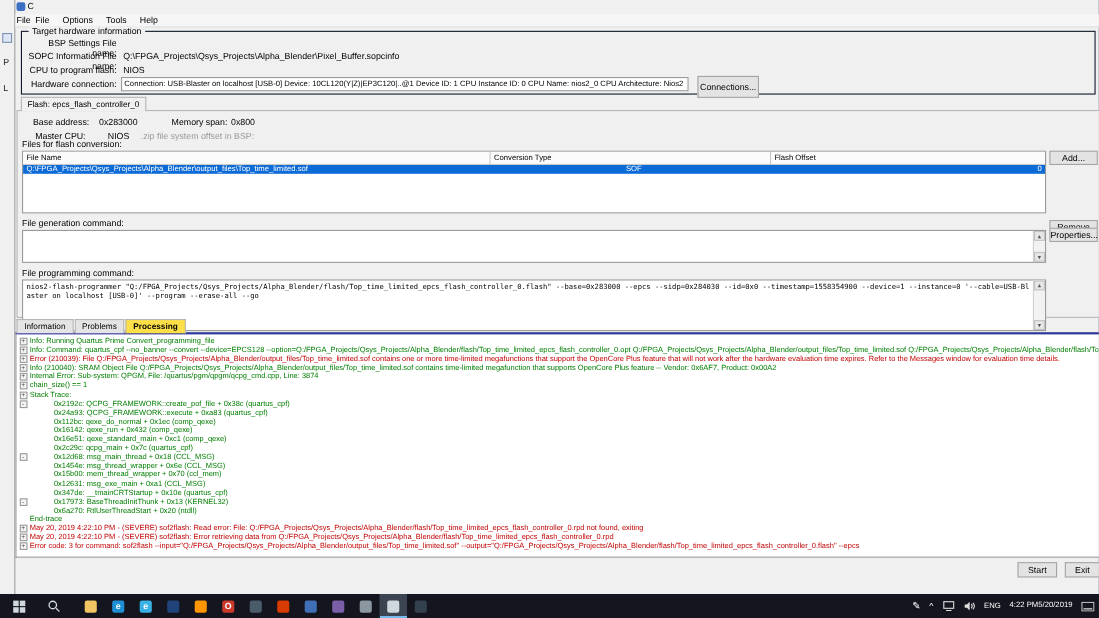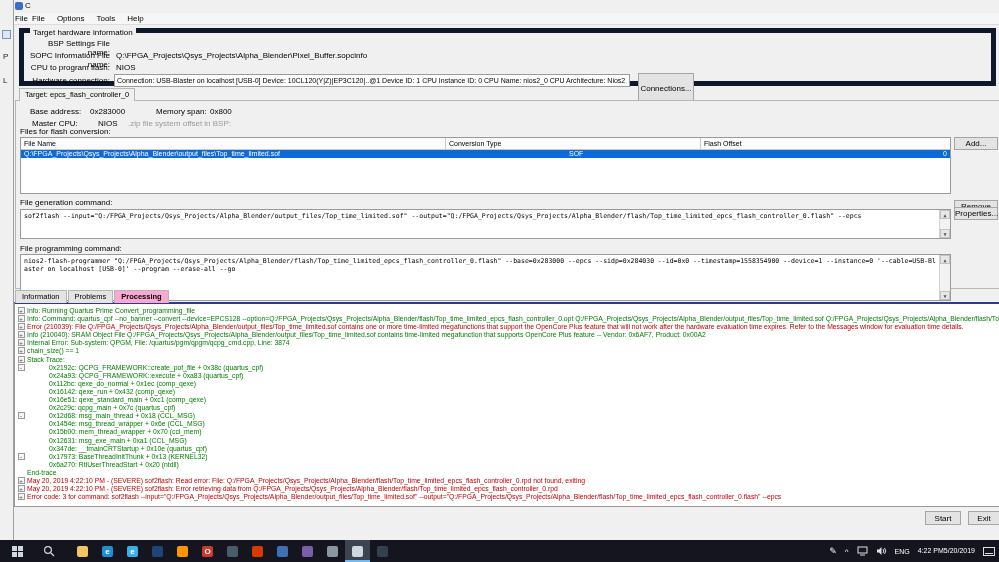--- a/index.html
+++ b/index.html
@@ -19,28 +19,28 @@
   .controls { margin-left:auto; display:flex; height:13px; }
   .ctl { width:26px; text-align:center; font-size:7px; line-height:13px; color:#333; }
   .bgtitle { position:absolute; left:1px; top:1px; z-index:3; display:flex; align-items:center; font-size:8px; }
   .bgtitle .mini { width:8px; height:8px; background:#3b6fc4; border-radius:2px; margin-right:2px; }
 
   .menubar { position:absolute; left:0; top:13px; right:0; height:12px; background:#f6f6f6; border-bottom:1px solid #dcdcdc; display:flex; align-items:center; font-size:8px; }
   .menu-item { padding:0 6px; color:#000; }
   .bgmenu { position:absolute; left:1px; top:14px; z-index:3; font-size:8px; color:#000; }
 
   
-  .groupbox { position:absolute; left:5px; top:28px; width:977px; height:58px; border:5px solid #0f172a;text-decoration:underline; }
+  .groupbox { position:absolute; left:5px; top:28px; width:977px; height:58px; border:1px solid #0f172a;text-decoration:underline; }
   .gb-title { position:absolute; top:-5px; left:6px; background:#f0f0f0; padding:0 3px; font-size:8px; }
   .hrow { position:absolute; left:0; right:0; height:11px; font-size:8px; }
   .hlabel { position:absolute; left:0; width:86px; text-align:right; color:#000; }
   .hvalue { position:absolute; left:92px; color:#000; white-space:nowrap; }
   .hwfield { position:absolute; left:90px; top:-2px; width:516px; height:13px; background:#fff; border:1px solid #9a9a9a; font-size:7px; line-height:11px; padding:0 2px; white-space:nowrap; overflow:hidden; }
   .btn { background:#e3e3e3; border:1px solid #a5a5a5; font-size:8px; font-family:"Liberation Sans",sans-serif; text-align:center; color:#000; }
-  .connections-btn { position:absolute; left:614px; top:-3px; width:56px; height:30px; }
+  .connections-btn { position:absolute; left:614px; top:-3px; width:56px; height:20px; }
 
   
   .flash-tab { position:absolute; left:5px; top:88px; height:13px; padding:0 5px; background:#f0f0f0; border:1px solid #b6b6b6; border-bottom:none; font-size:7.5px; line-height:12px; z-index:2; }
   .flash-panel { position:absolute; left:1px; top:100px; width:985px; height:189px; border:1px solid #b6b6b6; background:#f0f0f0; }
   .frow { position:absolute; font-size:8px; white-space:nowrap; }
   .gray { color:#9a9a9a; }
 
   
   .ftable { position:absolute; left:4px; top:36px; width:931px; height:57px; background:#fff; border:1px solid #9a9a9a; font-size:7px; }
   .thead { position:relative; height:12px; border-bottom:1px solid #c9c9c9; background:#fbfbfb; }
@@ -56,21 +56,21 @@
   .cmdlabel { position:absolute; font-size:8px; }
   .cmdbox { position:absolute; left:4px; width:931px; background:#fff; border:1px solid #9a9a9a; font-family:"DejaVu Sans Mono", monospace; font-size:6.5px; line-height:8px; padding:2px 14px 2px 3px; word-break:break-all; color:#000; }
   .sb { position:absolute; right:0; top:0; bottom:0; width:11px; border-left:1px solid #d0d0d0; background:#f2f2f2; }
   .sb .ar { position:absolute; left:0; right:0; height:9px; font-size:5px; text-align:center; line-height:9px; color:#555; background:#e6e6e6; border:1px solid #c2c2c2; }
   .sb .up { top:0; } .sb .dn { bottom:0; }
   .properties-btn { position:absolute; left:938px; top:106px; width:44px; height:13px; }
 
   
   .ctabs { position:absolute; left:1px; top:290px; height:13px; display:flex; z-index:2; }
   .ctab { padding:0 6px; font-size:7.5px; line-height:12px; background:#e4e4e4; border:1px solid #b6b6b6; border-bottom:none; margin-right:1px; color:#000; }
-  .ctab.active { background:#f9a8d4; font-weight:bold; }
+  .ctab.active { background:#fde047; font-weight:bold; }
   .logpanel { position:absolute; left:0px; top:302px; width:986px; height:205px; background:#fff; border:1px solid #9a9a9a; border-top:2px solid #2f3699; overflow:hidden; }
   .logline { height:8.1px; line-height:8.1px; font-size:6.8px; white-space:nowrap; display:flex; }
   .logline .gutter { width:12px; flex:0 0 12px; text-align:center; color:#444; font-size:6px; }
   .logline .gutter .box { display:inline-block; width:7px; height:7px; line-height:6px; border:1px solid #999; background:#f4f4f4; font-size:6px; }
   .logline.green .ltext { color:#007d00; }
   .logline.red .ltext { color:#c00000; }
   .logline.indent .ltext { padding-left:22px; }
 
   .start-btn { position:absolute; left:911px; top:511px; width:36px; height:14px; }
   .exit-btn  { position:absolute; left:954px; top:511px; width:32px; height:14px; }
@@ -132,21 +132,21 @@
         <span class="hlabel">CPU to program flash:</span>
         <span class="hvalue">NIOS</span>
       </div>
       <div class="hrow" style="top:43px">
         <span class="hlabel">Hardware connection:</span>
         <span class="hwfield">Connection: USB-Blaster on localhost [USB-0]    Device: 10CL120(Y|Z)|EP3C120|..@1    Device ID: 1    CPU Instance ID: 0    CPU Name: nios2_0    CPU Architecture: Nios2</span>
         <button class="btn connections-btn">Connections...</button>
       </div>
     </div>
 
-    <div class="flash-tab">Target: epcs_flash_controller_0</div>
+    <div class="flash-tab">Flash: epcs_flash_controller_0</div>
     <div class="flash-panel">
       <span class="frow" style="left:14px;top:6px">Base address:</span>
       <span class="frow" style="left:74px;top:6px">0x283000</span>
       <span class="frow" style="left:140px;top:6px">Memory span:</span>
       <span class="frow" style="left:194px;top:6px">0x800</span>
       <span class="frow" style="left:16px;top:18px">Master CPU:</span>
       <span class="frow" style="left:82px;top:18px">NIOS</span>
       <span class="frow gray" style="left:112px;top:18px">.zip file system offset in BSP:</span>
       <span class="frow" style="left:4px;top:26px">Files for flash conversion:</span>
 
@@ -160,21 +160,20 @@
           <span class="cell-file">Q:\FPGA_Projects\Qsys_Projects\Alpha_Blender\output_files\Top_time_limited.sof</span>
           <span class="cell-type">SOF</span>
           <span class="cell-off">0</span>
         </div>
       </div>
       <button class="btn add-btn">Add...</button>
       <button class="btn remove-btn">Remove</button>
 
       <span class="cmdlabel" style="left:4px;top:97px">File generation command:</span>
       <div class="cmdbox" style="top:108px;height:30px">
-        <span>sof2flash --input="Q:/FPGA_Projects/Qsys_Projects/Alpha_Blender/output_files/Top_time_limited.sof" --output="Q:/FPGA_Projects/Qsys_Projects/Alpha_Blender/flash/Top_time_limited_epcs_flash_controller_0.flash" --epcs</span>
         <span class="sb">
             <span class="ar up">▲</span>
             <span class="ar dn">▼</span>
           </span>
       </div>
       <button class="btn properties-btn">Properties...</button>
 
       <span class="cmdlabel" style="left:4px;top:143px">File programming command:</span>
       <div class="cmdbox" style="top:153px;height:47px">
         <span>nios2-flash-programmer "Q:/FPGA_Projects/Qsys_Projects/Alpha_Blender/flash/Top_time_limited_epcs_flash_controller_0.flash" --base=0x283000 --epcs --sidp=0x284030 --id=0x0 --timestamp=1558354900 --device=1 --instance=0 '--cable=USB-Blaster on localhost [USB-0]' --program --erase-all --go</span>

